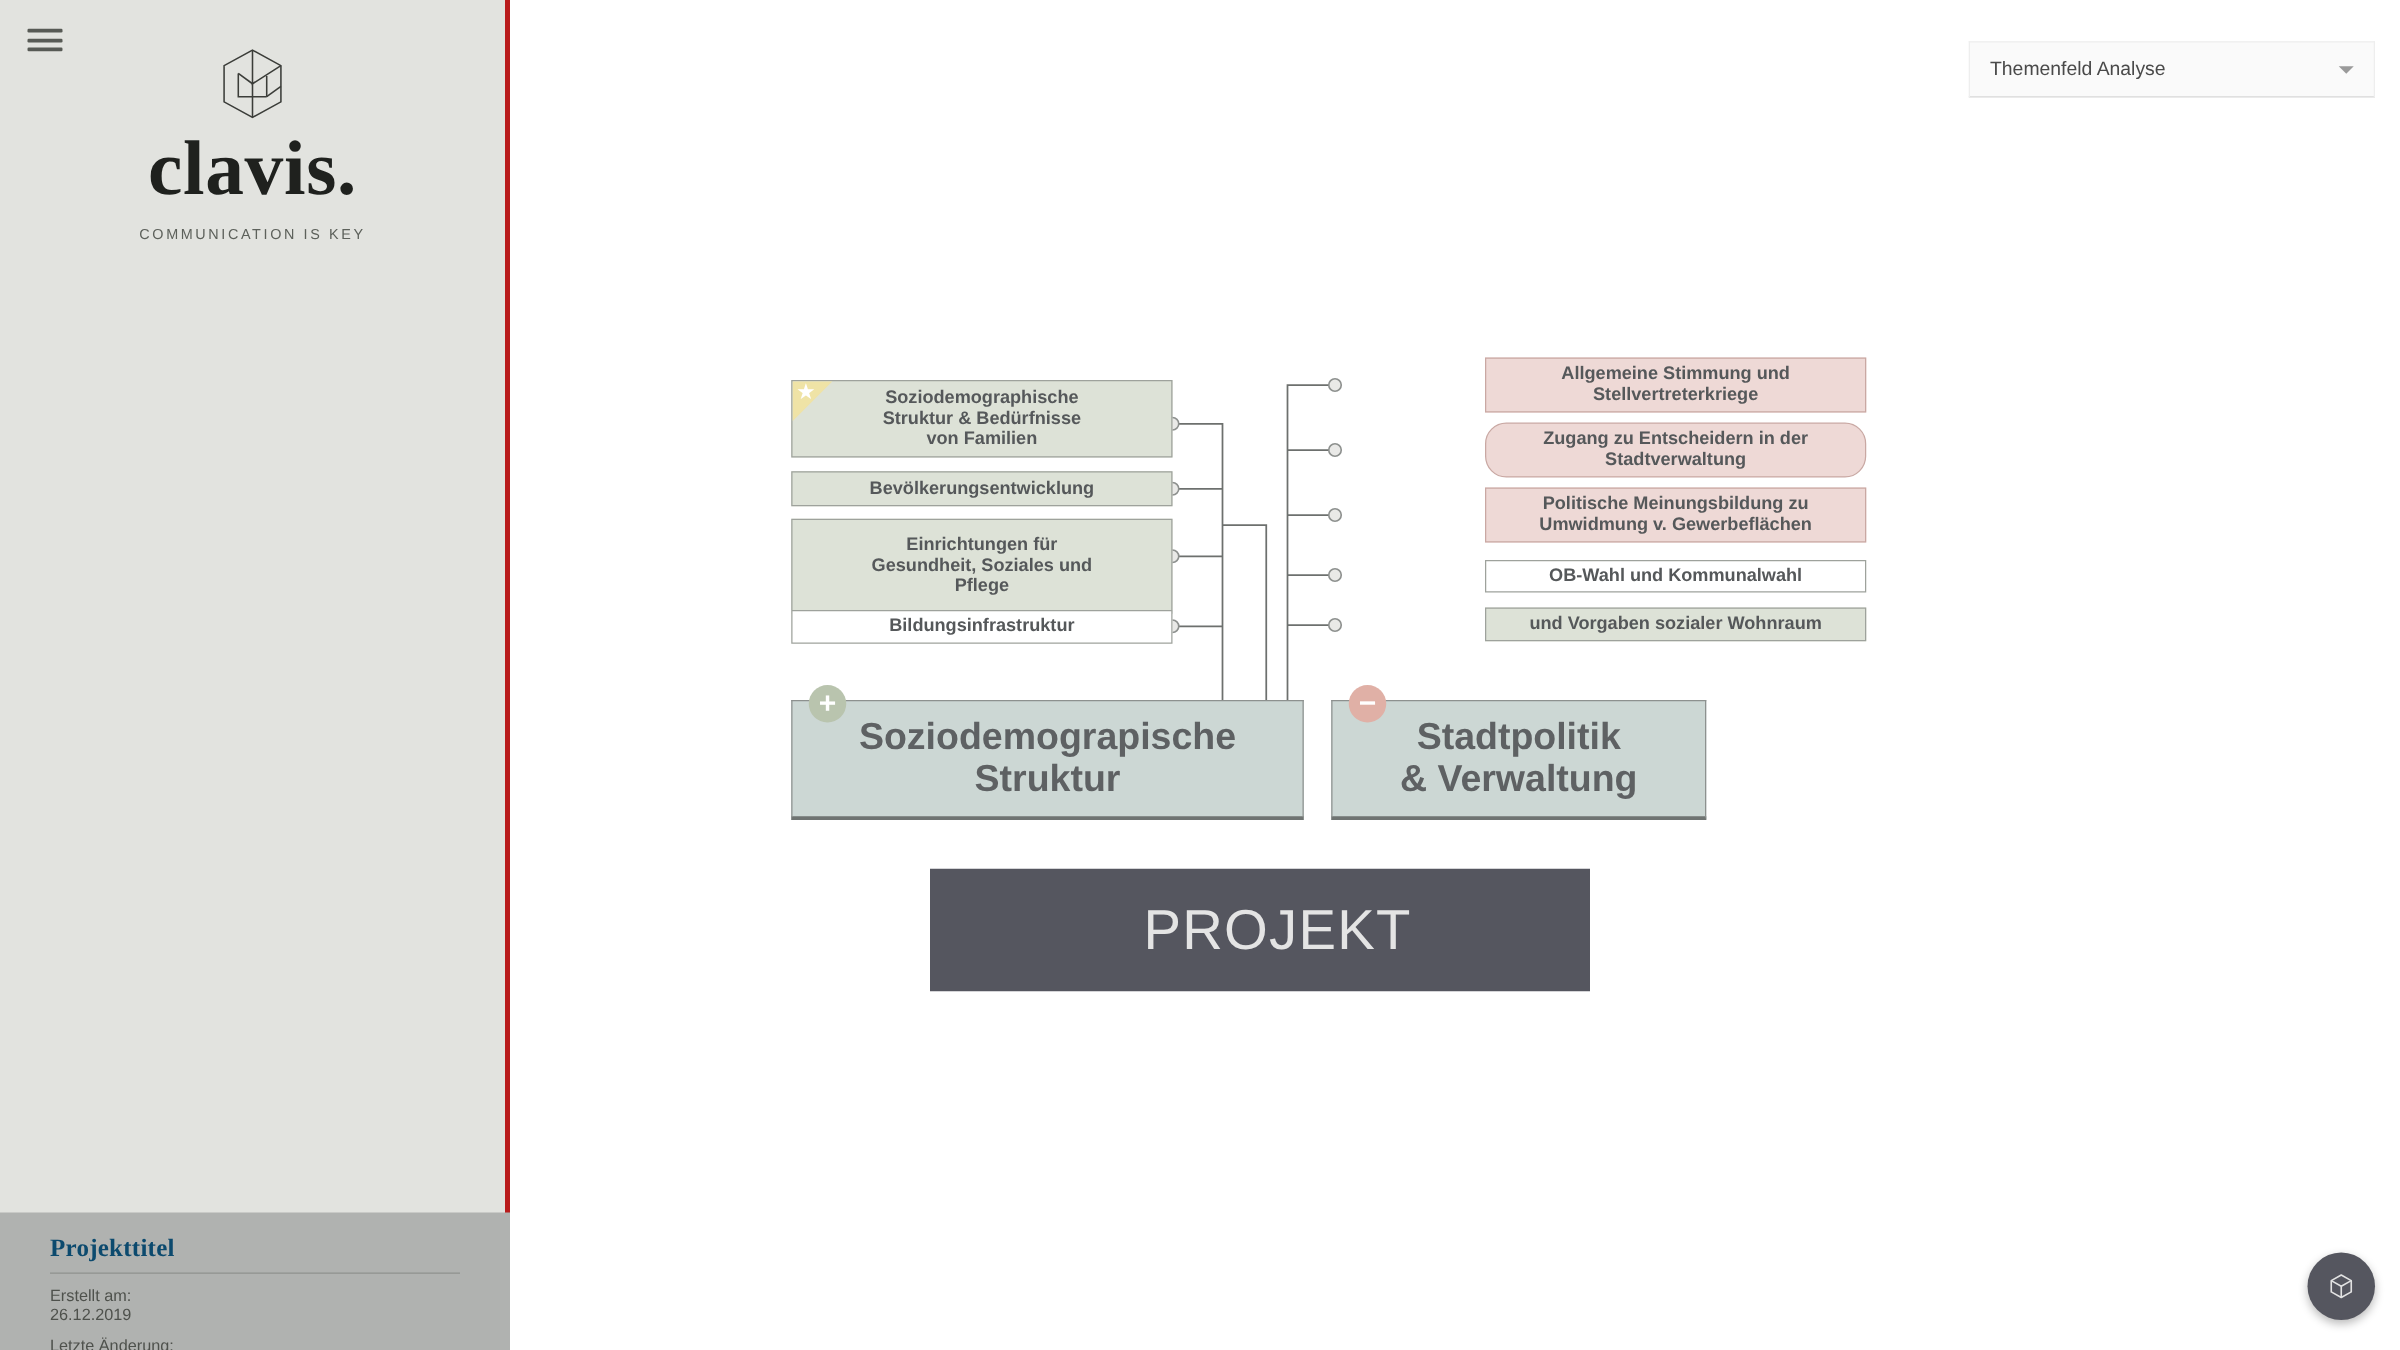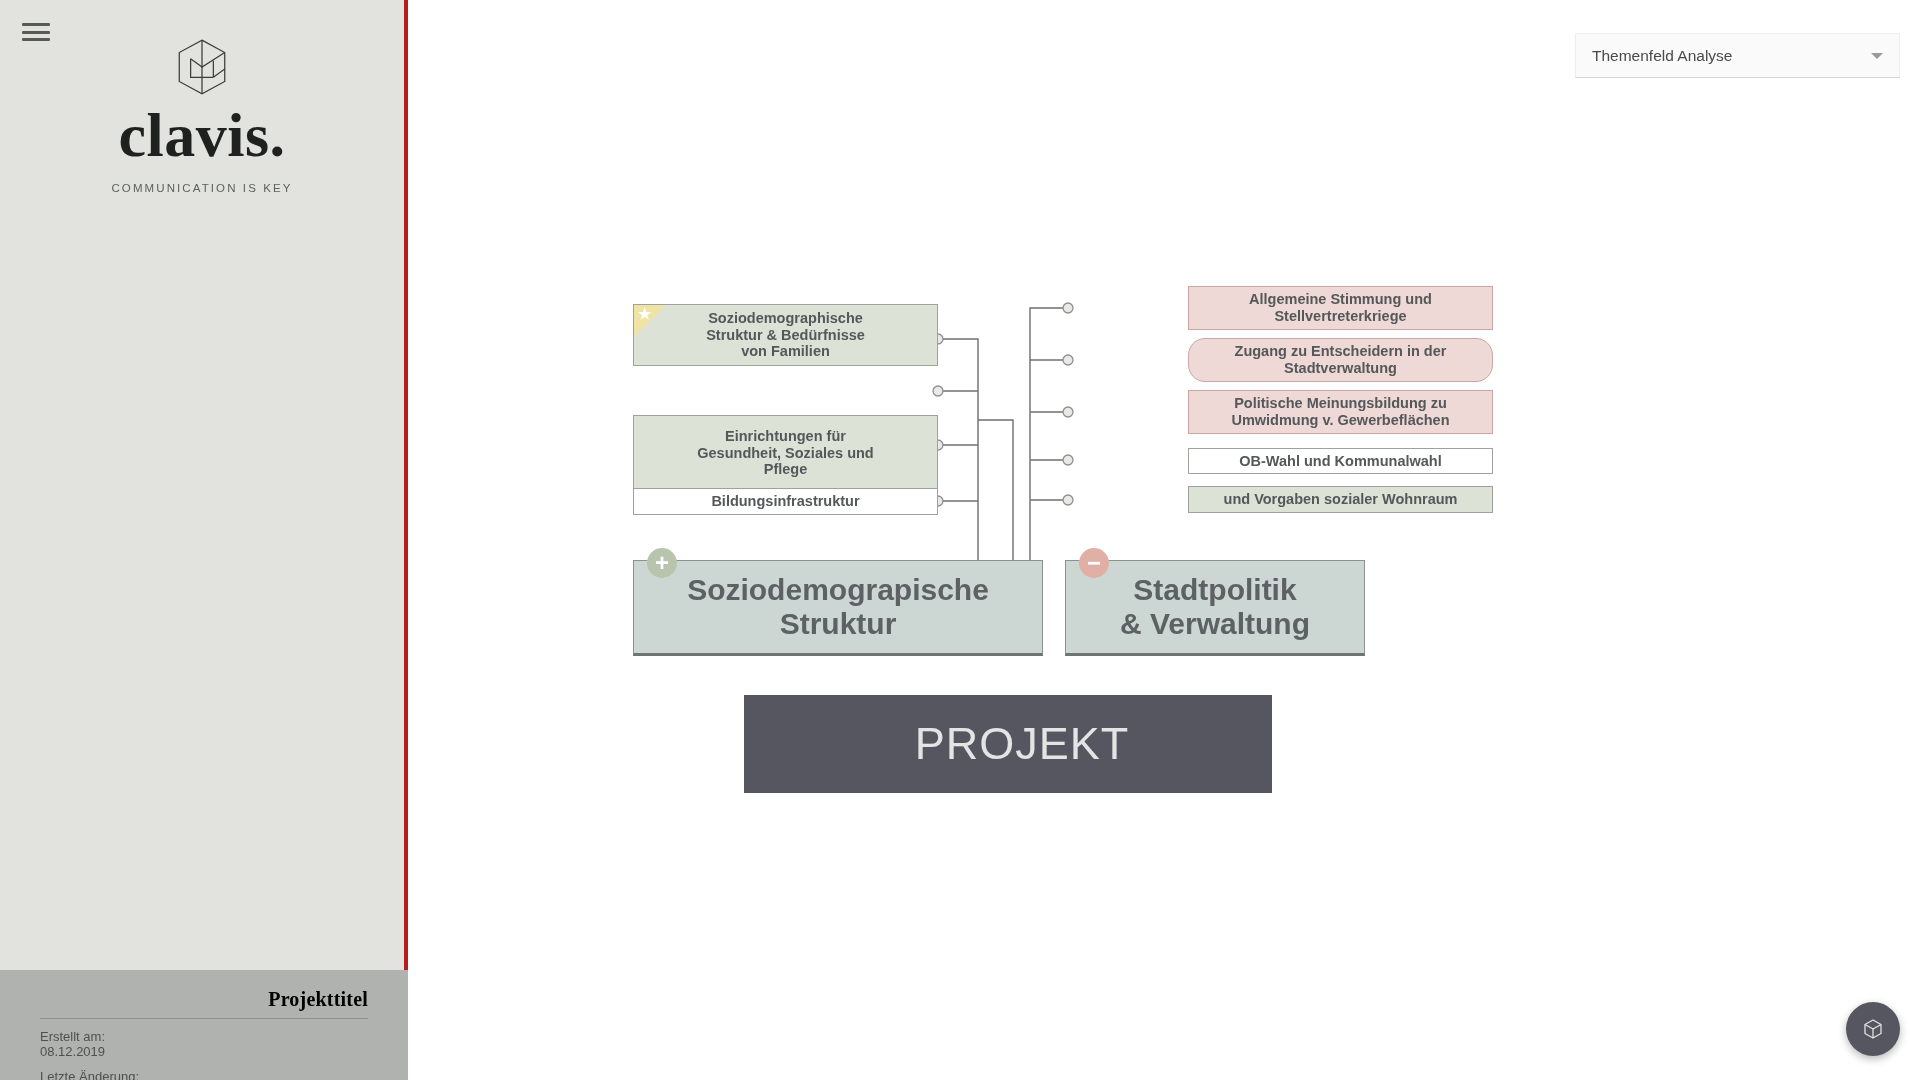--- a/index.html
+++ b/index.html
@@ -52,23 +52,22 @@
   #project-panel {
     position: absolute; left: 0; bottom: 0;
     width: 408px; height: 110px;
     background: #b0b2b0;
     padding: 18px 40px 0 40px;
   }
   #project-title {
     font-family: "Liberation Serif", serif;
     font-weight: bold;
     font-size: 20px;
-    color: #000000;
+    color: #0c4a6e;
     letter-spacing: 0.2px;
-    text-align: right;
   }
   #project-divider {
     margin-top: 7px;
     height: 1px; background: #8e918d;
   }
   .meta-row {
     display: flex; justify-content: space-between;
     margin-top: 10px;
     font-size: 13px;
     color: #4e514c;
@@ -212,21 +211,21 @@
     </svg>
     <div id="wordmark">clavis.</div>
     <div id="tagline">COMMUNICATION IS KEY</div>
   </div>
 
   <div id="project-panel">
     <div id="project-title">Projekttitel</div>
     <div id="project-divider"></div>
     <div class="meta-row">
       <span>Erstellt am:</span>
-      <span>08.12.2019</span>
+      <span>26.12.2019</span>
     </div>
     <div class="meta-row">
       <span>Letzte Änderung:</span>
       <span>18.12.2019</span>
     </div>
   </div>
 </div>
 
 <div id="canvas">
 
@@ -274,20 +273,23 @@
     <div class="card green" style="left:225px; top:304px; width:305px; height:62px;">
       <span class="star-corner"></span>
       <span class="star-glyph">★</span>
       <span>
         <span>Soziodemographische</span><br>
         <span>Struktur &amp; Bedürfnisse</span><br>
         <span>von Familien</span>
       </span>
     </div>
 
+    <div class="card green" style="left:225px; top:377px; width:305px; height:28px;">
+      <span>Bevölkerungsentwicklung</span>
+    </div>
 
     <div class="card green" style="left:225px; top:415px; width:305px; height:76px;">
       <span>
         <span>Einrichtungen für</span><br>
         <span>Gesundheit, Soziales und</span><br>
         <span>Pflege</span>
       </span>
     </div>
 
     <div class="card white" style="left:225px; top:488px; width:305px; height:27px;">

